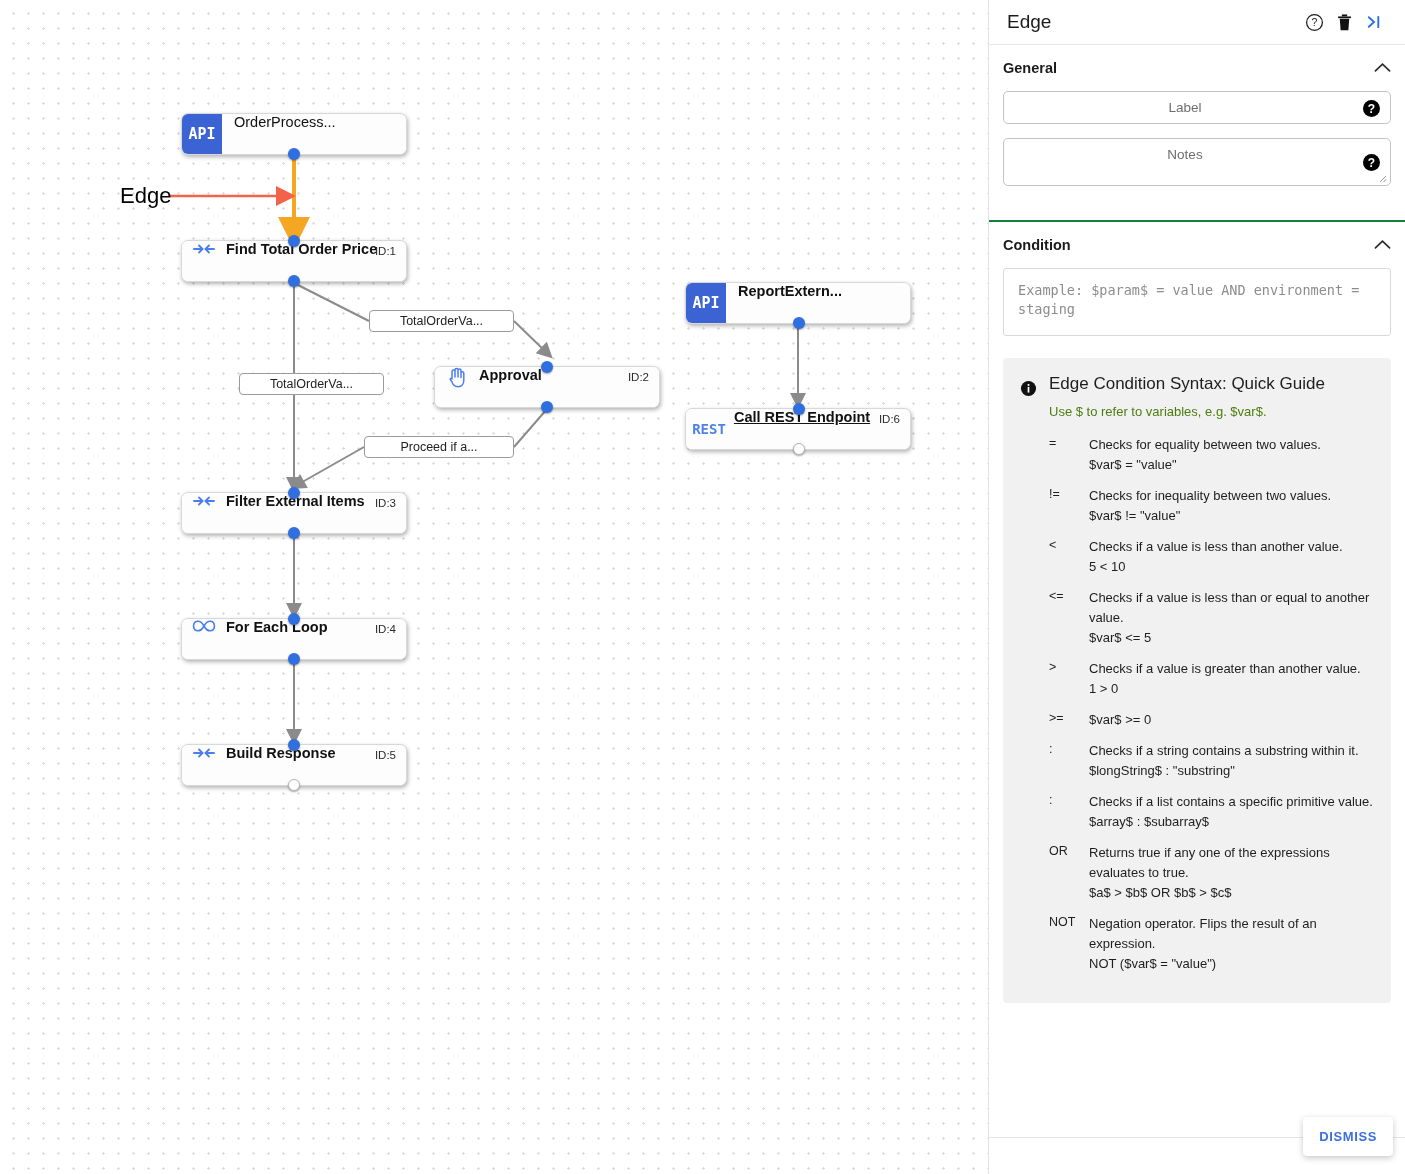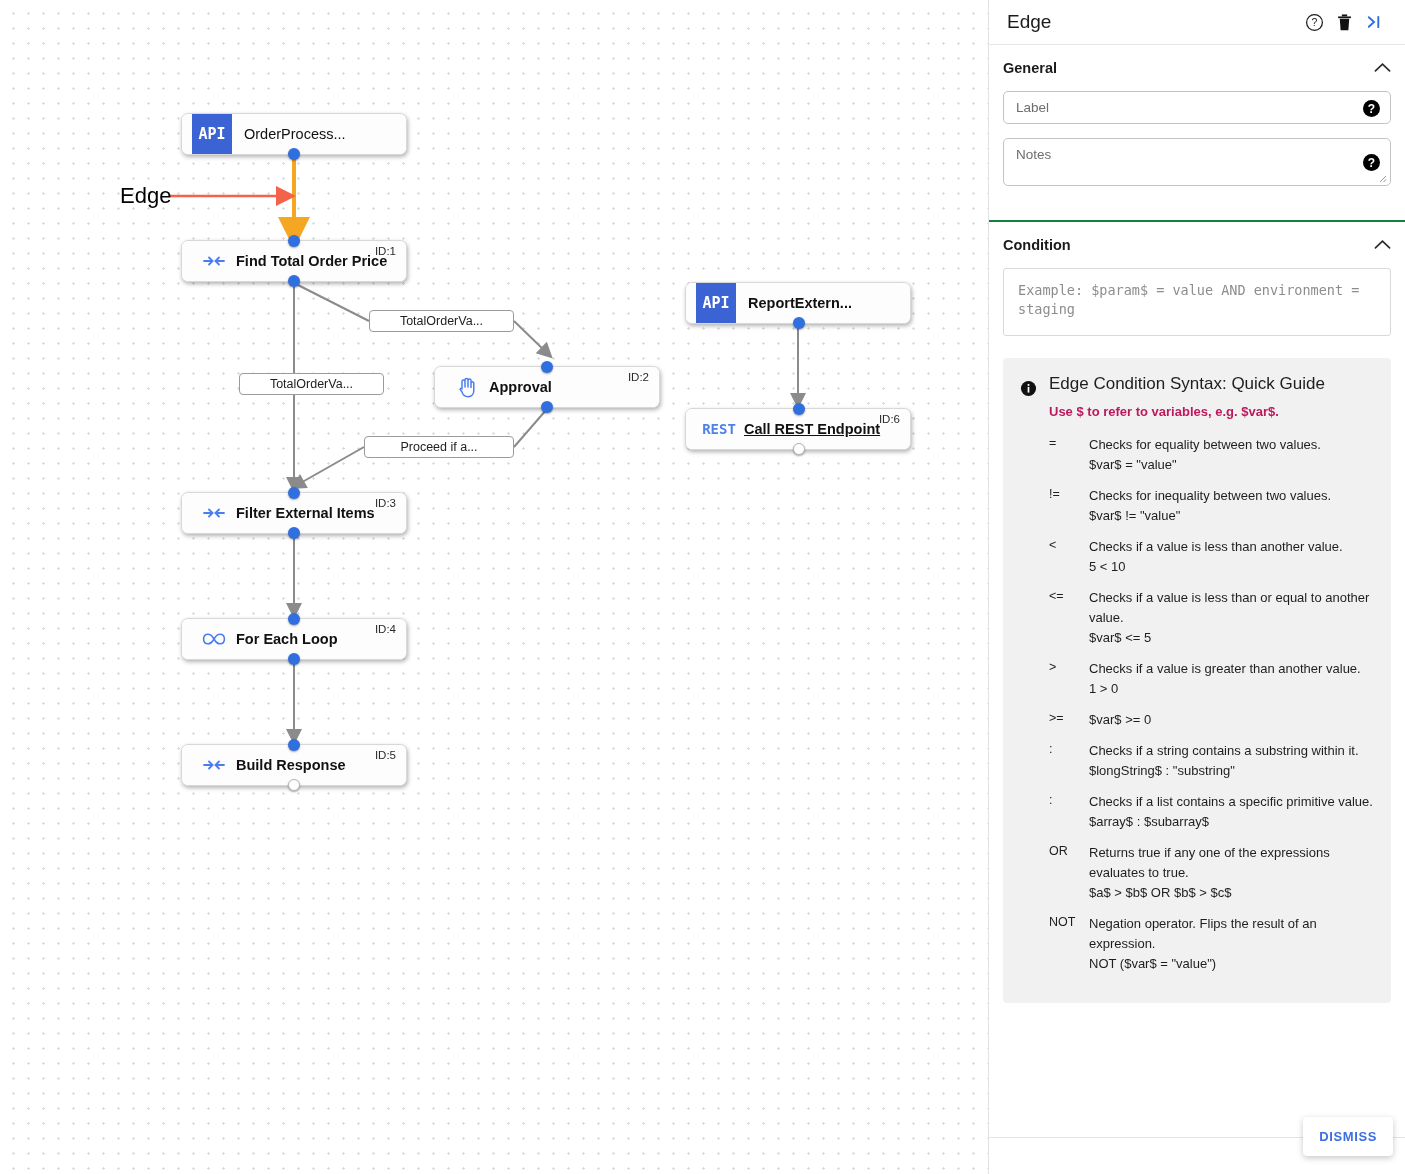--- a/index.html
+++ b/index.html
@@ -29,22 +29,22 @@
     position: absolute;
     background: #fdfdfd;
     border: 1px solid #d8d8d8;
     border-radius: 7px;
     box-shadow: 1px 2px 4px rgba(0,0,0,0.30);
     display: flex;
     align-items: center;
     overflow: visible;
   }
   .node-inner {
-    display:flex; align-items:center; width:100%; height:100%;
-    border-radius: 6px; overflow:hidden; background:#fdfdfd;padding-left:10px;
+    display:flex; align-items:flex-start; width:100%; height:100%;
+    border-radius: 6px; overflow:hidden; background:#fdfdfd;
   }
   .badge-api {
     width: 40px; align-self: stretch;
     background: #3b63d4;
     color: #ffffff;
     display:flex; align-items:center; justify-content:center;
     font-family: "DejaVu Sans Mono", monospace;
     font-weight: 700; font-size: 15px; letter-spacing: 0px;
   }
   .badge-rest {
@@ -138,20 +138,21 @@
   }
   .field.one-line { height: 33px; align-items:center; }
   .field.multi { height: 48px; }
   .field input, .field textarea {
     border:none; outline:none; background:transparent;
     font-family:"Liberation Sans", sans-serif;
     font-size: 13.5px; color:#a16207;
     width: 100%;
     padding: 8px 36px 8px 12px;
     resize:none;
+    text-align:center;
   }
   .field input::placeholder, .field textarea::placeholder { color:#6e6e6e; }
   .help-dot {
     position:absolute; right:10px;
     width:17px; height:17px; border-radius:50%;
     background:#000; color:#fff;
     font-size:12px; font-weight:700;
     display:flex; align-items:center; justify-content:center;
     line-height:1;
   }
@@ -182,21 +183,21 @@
     border-radius: 4px;
     padding: 16px 16px 18px 14px;
     display:flex; gap: 10px;
   }
   .guide-info {
     flex: 0 0 22px; width:22px; height:22px; margin-top: 6px;
     display:flex; align-items:flex-start; justify-content:center;
   }
   .guide-body { flex:1 1 auto; }
   .guide-title { font-size: 17px; color:#1e1e1e; margin-bottom: 10px; }
-  .guide-sub { font-size: 13px; color:#be185d; margin-bottom: 16px; font-weight: bold; }
+  .guide-sub { font-size: 13px; color:#4d7c0f; margin-bottom: 16px; }
   .g-row { display:flex; margin-bottom: 11px; }
   .g-op {
     flex: 0 0 40px; width:40px;
     font-size: 12.5px; color:#1e1e1e; padding-top:1px;
   }
   .g-desc { flex:1 1 auto; font-size: 13px; color:#1e1e1e; line-height: 20px; }
   .g-ex { font-size: 13px; color:#1e1e1e; line-height: 20px; }
 
   .panel-footer {
     flex: 0 0 37px; height:37px;

